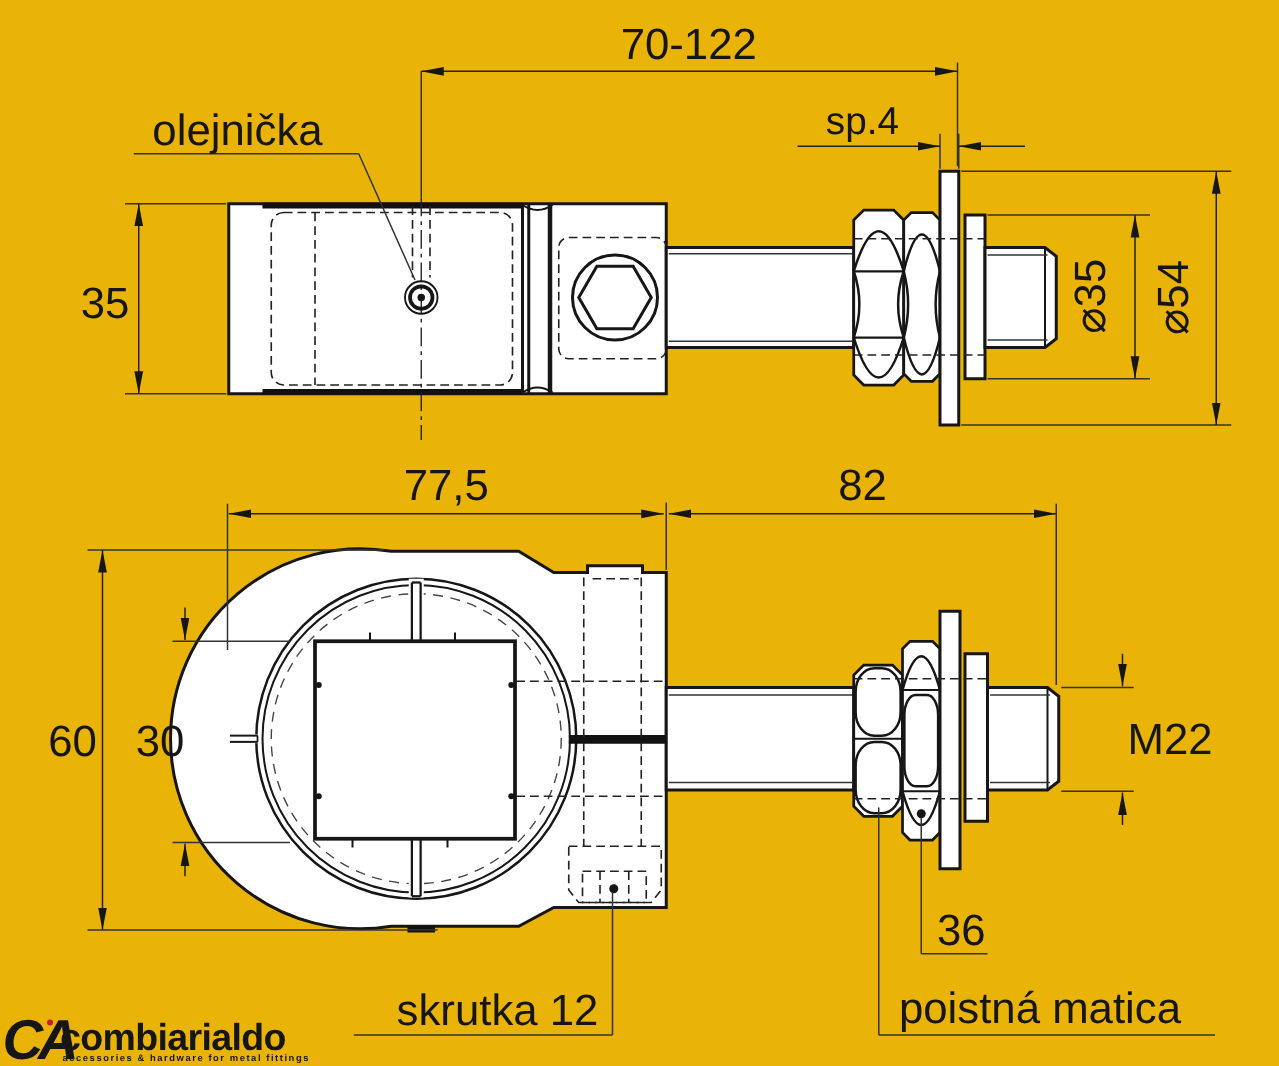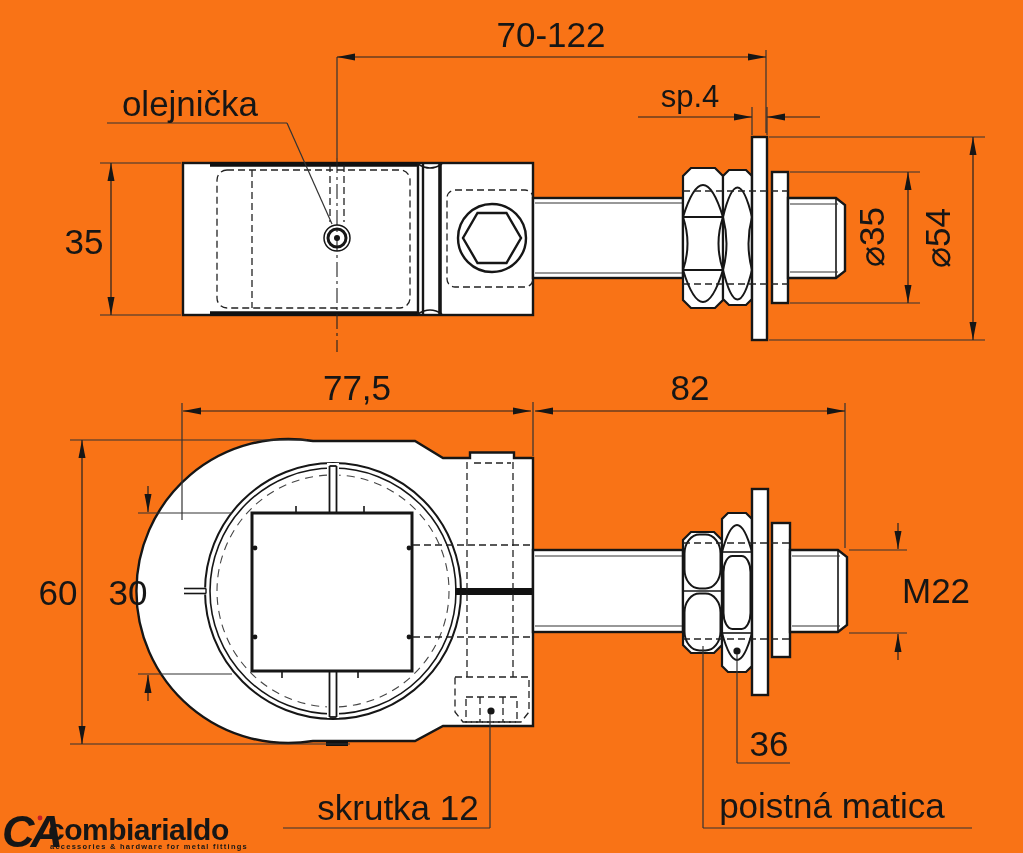--- a/index.html
+++ b/index.html
@@ -1,16 +1,16 @@
 <!DOCTYPE html>
 <html><head>
 <meta charset="utf-8">
 <style>
   html,body{margin:0;padding:0;background:#fff;}
-  #stage{position:relative;width:1023px;height:853px;background:#f97316;overflow:hidden;
+  #stage{position:relative;width:1023px;height:853px;background:#eab308;overflow:hidden;
          font-family:"Liberation Sans","DejaVu Sans",sans-serif;}
   svg{position:absolute;left:0;top:0;}
   svg text{fill:#161616;font-family:"Liberation Sans","DejaVu Sans",sans-serif;}
   .dimtxt{font-size:35px;}
   .dimtxt-sm{font-size:31px;}
   .outline{stroke:#161616;stroke-width:2.4;fill:none;}
   .outlineW{stroke:#161616;stroke-width:2.4;fill:#ffffff;}
   .heavy{stroke:#111;stroke-width:4.6;fill:none;}
   .thin{stroke:#333;stroke-width:1.2;fill:none;}
   .hid{stroke:#222;stroke-width:1.3;fill:none;stroke-dasharray:7 4;}

